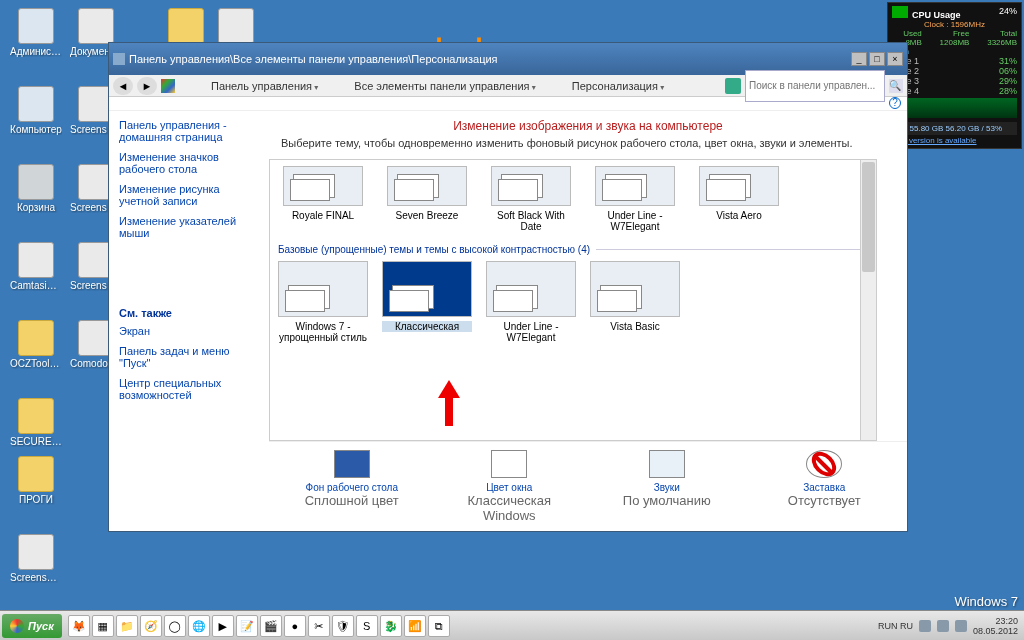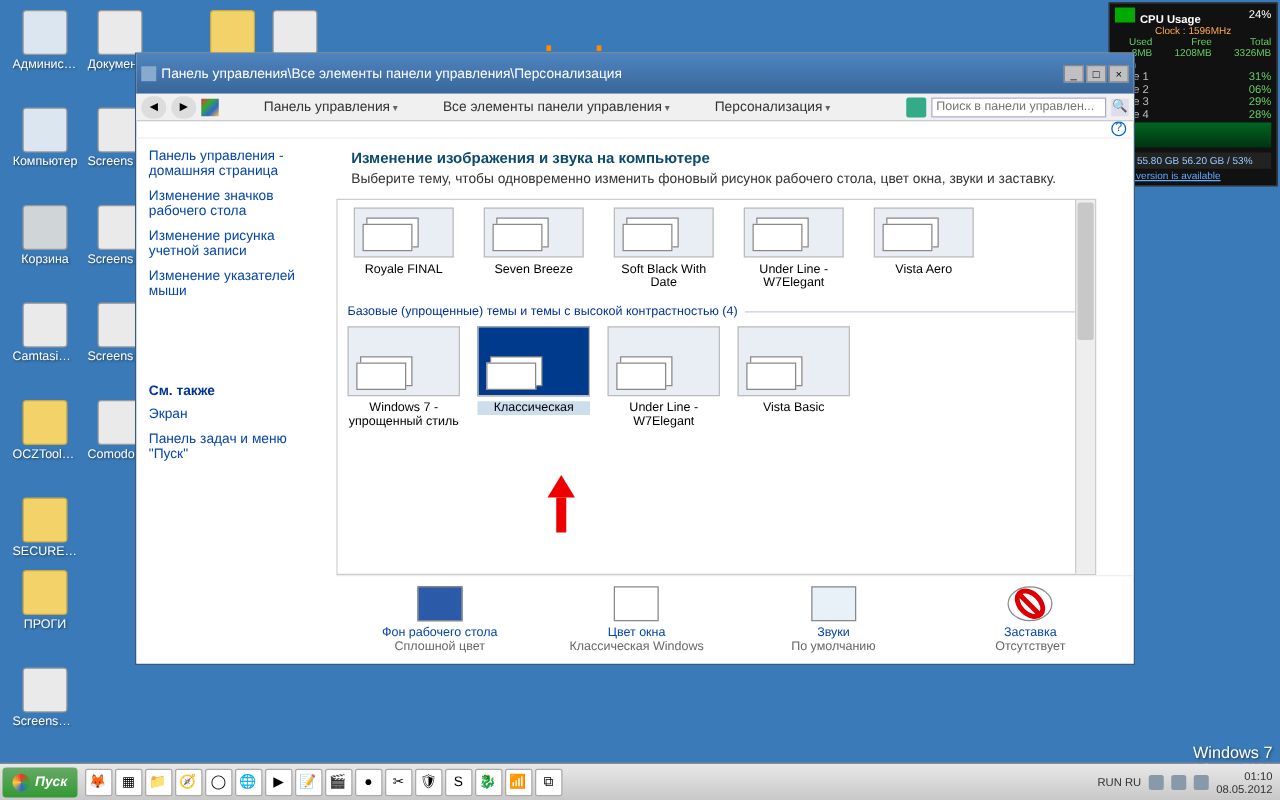--- a/index.html
+++ b/index.html
@@ -31,33 +31,33 @@
 .titlebar { height: 32px; background: linear-gradient(#4e84bf,#39669a); color:#fff; font-size:11px; display:flex; align-items:center; padding:0 4px; }
 .titlebar .tico { width:12px; height:12px; background:#8ac; margin-right:4px; }
 .titlebar .spacer { flex:1; }
 .tbtn { width:16px; height:14px; background:#c0c0c0; margin-left:2px; border:1px solid #888; font-size:9px; line-height:12px; text-align:center; color:#000; cursor:pointer; }
 
 .toolbar { height: 22px; background:#f0f0f0; border-bottom:1px solid #ccc; display:flex; align-items:center; padding:0 4px; font-size:11px; gap:4px; position:relative; }
 .navbtn { width:20px; height:18px; border-radius:9px; background:#ddd; text-align:center; line-height:18px; cursor:pointer; }
 .crumb { color:#333; cursor:pointer;margin-left:32px; }
 .crumb::after { content:" ▾"; font-size:8px; color:#666; }
 .toolbar .go { margin-left:auto; width:16px; height:16px; background:#3a8; border-radius:2px; }
-.search { width:140px; height:16px; border:1px solid #aac; font-size:10px; padding:0 3px; color:#888; background:#fff; }
+.search { width:140px; height:32px; border:1px solid #aac; font-size:10px; padding:0 3px; color:#888; background:#fff; }
 .srchico { width:14px; height:14px; background:#dde; text-align:center; font-size:10px; line-height:14px; }
 
 .helpbar { height:14px; text-align:right; padding-right:6px; font-size:10px; color:#06c; border-bottom:1px solid #eee; }
 
 .body { flex:1; display:flex; overflow:hidden; }
 .sidebar { width:160px; padding:8px 10px; font-size:11px; }
 .sidebar a { display:block; color:#0645ad; text-decoration:none; margin-bottom:8px; cursor:pointer; }
 .sidebar .sep { height:60px; }
 .sidebar .hdr { color:#003399; font-weight:bold; margin-bottom:6px; }
 
 .main { flex:1; display:flex; flex-direction:column; font-size:11px; overflow:hidden; }
-.main h2 { font-size:12px; font-weight:bold; color:#0c4a6e; margin:4px 0; }
+.main h2 { font-size:12px; font-weight:normal; color:#b91c1c; margin:4px 0;text-align:center; }
 .main .intro { padding:4px 12px; }
 .main .desc { color:#333; margin-bottom:6px; }
 
 .themes { flex:1; border:1px solid #ccc; margin:0 30px 0 0; position:relative; overflow:hidden; padding:2px 8px 8px; }
 .themes .scroll { position:absolute; right:0; top:0; bottom:0; width:16px; background:#eee; border-left:1px solid #ccc; }
 .themes .scroll .thumb { position:absolute; left:1px; right:1px; top:2px; height:110px; background:#c8c8c8; border-radius:2px; }
 
 .trow { display:flex; gap:14px; flex-wrap:wrap; padding:4px 0; }
 .theme { width:90px; text-align:center; cursor:pointer; }
 .theme .prev { width:80px; height:40px; margin:0 auto 4px; border:1px solid #bbb; background:#e8eef4; position:relative; }
@@ -72,21 +72,21 @@
 
 .footer { display:flex; justify-content:space-around; padding:8px 4px; border-top:1px solid #eee; }
 .fitem { width:130px; text-align:center; cursor:pointer; }
 .fitem .fico { width:36px; height:28px; margin:0 auto 4px; background:#2a5aa8; border:1px solid #888; }
 .fitem .fico.win { background:#fff; }
 .fitem .fico.snd { background:#e8f0f8; }
 .fitem .fico.scr { background:#fff; border-radius:50%; position:relative; }
 .fitem .fico.scr::after { content:""; position:absolute; inset:3px; border:4px solid #d00; border-radius:50%; transform:rotate(45deg); }
 .fitem .fico.scr::before { content:""; position:absolute; left:6px; right:6px; top:12px; height:4px; background:#d00; transform:rotate(45deg); }
 .fitem .t1 { color:#0645ad; font-size:10px; }
-.fitem .t2 { color:#666; font-size:10px; }
+.fitem .t2 { color:#666; font-size:13px; }
 
 
 .arrow { position:absolute; left:438px; top:380px; width:22px; height:46px; pointer-events:none; }
 .arrow .head { width:0; height:0; border-left:11px solid transparent; border-right:11px solid transparent; border-bottom:18px solid #e00; }
 .arrow .stem { width:8px; height:28px; background:#e00; margin:0 auto; }
 
 
 .taskbar { position:absolute; left:0; right:0; bottom:0; height:30px; background:linear-gradient(#e8e8e8,#c8c8c8); border-top:1px solid #888; display:flex; align-items:center; padding:0 2px; }
 .start { height:24px; padding:0 8px; background:linear-gradient(#6a6,#393); color:#fff; font-size:11px; font-style:italic; font-weight:bold; border-radius:3px; display:flex; align-items:center; cursor:pointer; }
 .start .orb { width:14px; height:14px; border-radius:50%; background:conic-gradient(#e33,#3a3,#36c,#fc3,#e33); margin-right:4px; }
@@ -241,26 +241,27 @@
           <a>Панель управления - домашняя страница</a>
           <a>Изменение значков рабочего стола</a>
           <a>Изменение рисунка учетной записи</a>
           <a>Изменение указателей мыши</a>
         </div>
       <div class="sep"></div>
       <div class="hdr">См. также</div>
       <div>
           <a>Экран</a>
           <a>Панель задач и меню "Пуск"</a>
+          <a>Центр специальных возможностей</a>
         </div>
     </div>
     <div class="main">
       <div class="intro">
         <h2>Изменение изображения и звука на компьютере</h2>
-        <div class="desc">Выберите тему, чтобы одновременно изменить фоновый рисунок рабочего стола, цвет окна, звуки и заставку.</div>
+        <div class="desc">Выберите тему, чтобы одновременно изменить фоновый рисунок рабочего стола, цвет окна, звуки и элементы.</div>
       </div>
       <div class="themes">
         <div class="trow">
             <div class="theme">
               <div class="prev">
                 <div class="ov"></div>
               </div>
               <div class="lbl">Royale FINAL</div>
             </div>
             <div class="theme">
@@ -380,17 +381,17 @@
       <div class="q">🐉</div>
       <div class="q">📶</div>
       <div class="q">⧉</div>
     </div>
   <div class="tray">
     <span>RUN  RU</span>
     <span class="ic"></span>
     <span class="ic"></span>
     <span class="ic"></span>
     <div class="clock">
-        <div>01:10</div>
+        <div>23:20</div>
         <div>08.05.2012</div>
       </div>
   </div>
 </div>
 
 </body></html>

